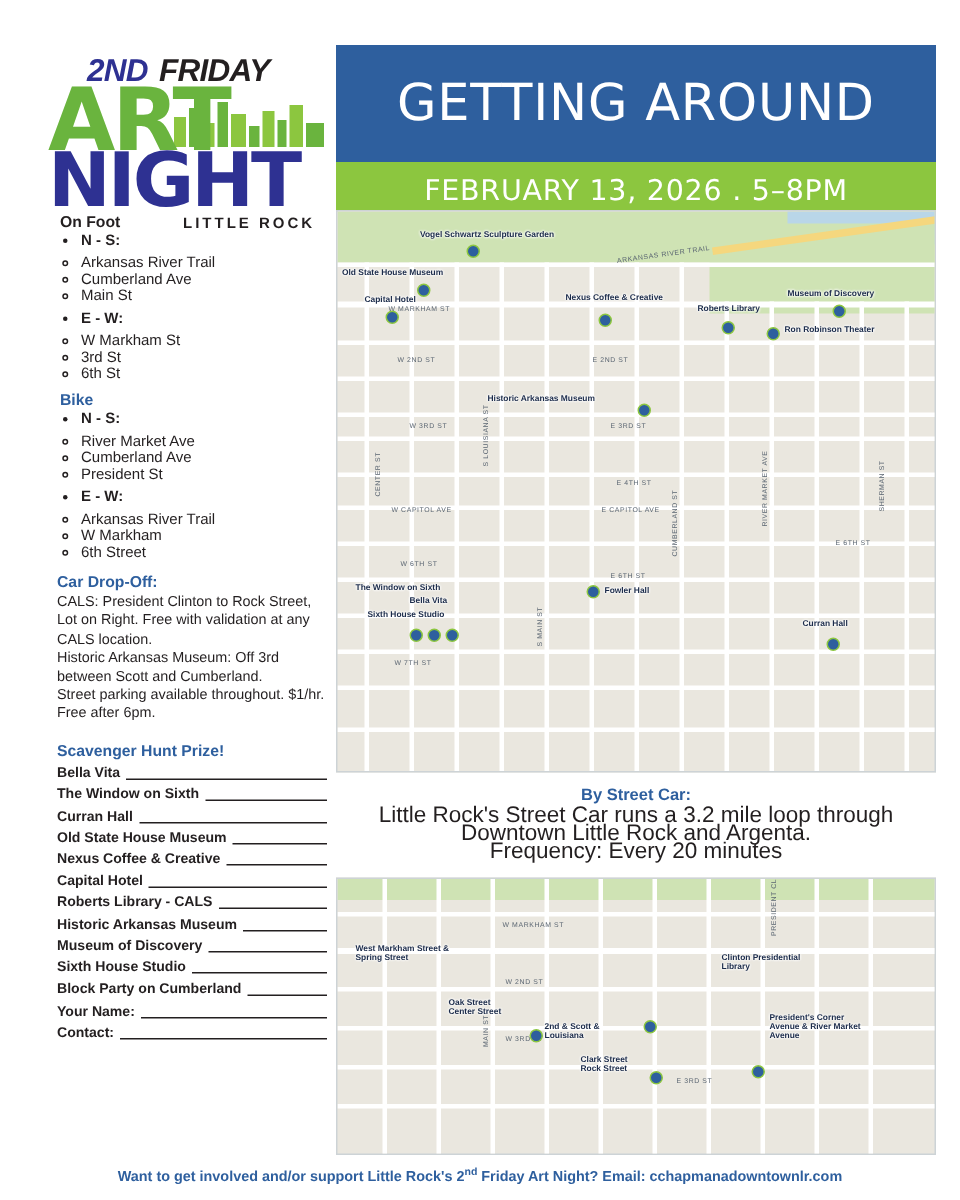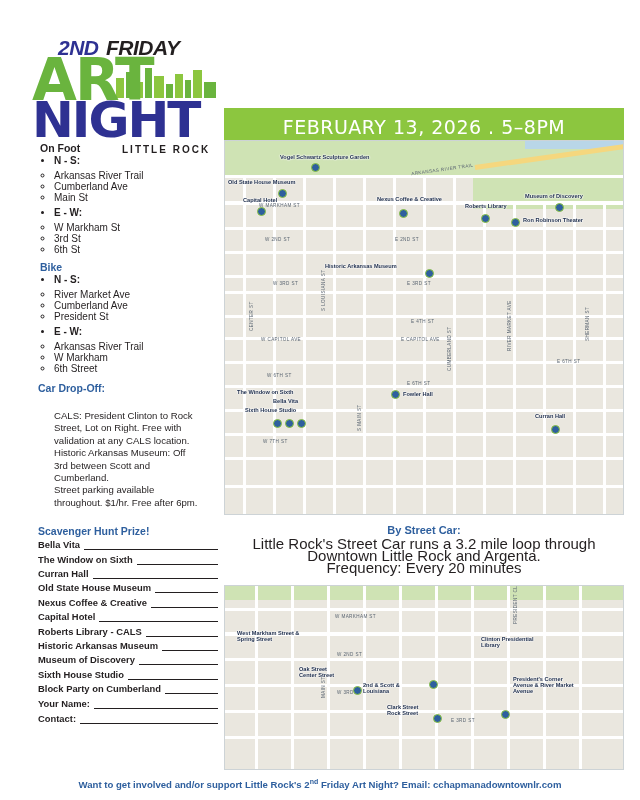--- a/index.html
+++ b/index.html
@@ -148,21 +148,21 @@
     font-size: 10px;
     font-weight: normal;
     margin: 0;
   }
   .grp { margin-bottom: 4px; }
 
   .block {
     margin-top: 8px;
   }
   .block p {
-    margin: 16px;
+    margin: 0;
     font-size: 9.6px;
     line-height: 12.4px;
   }
   .prize-note {
     font-size: 9.6px;
     line-height: 12.6px;
     margin: 2px 0 6px 0;
   }
   .sig-list { margin-top: 2px; }
   .sig-row {
@@ -286,20 +286,23 @@
         <rect x="79" y="6" width="9" height="28" fill="#8cc63f"></rect>
         <rect x="90" y="18" width="12" height="16" fill="#6ab43e"></rect>
       </svg>
       <div class="logo-2nd">2ND</div>
       <div class="logo-friday">FRIDAY</div>
       <div class="logo-art">ART</div>
       <div class="logo-night">NIGHT</div>
       <div class="logo-lr">LITTLE ROCK</div>
     </div>
 
+    <div class="title-bar">
+      <div class="t">GETTING AROUND</div>
+    </div>
     <div class="date-bar">
       <div class="d">FEBRUARY 13, 2026 . 5–8PM</div>
     </div>
   </div>
 
   <div class="left-col">
 
     <div class="subhead">On Foot</div>
     <div class="grp">
       <ul class="lvl1">
@@ -344,21 +347,21 @@
       </ul>
     </div>
 
     <div class="block">
       <h3 class="sec">Car Drop-Off:</h3>
       <p style="white-space:pre-line;">CALS: President Clinton to Rock Street, Lot on Right. Free with validation at any CALS location.
 Historic Arkansas Museum: Off 3rd between Scott and Cumberland.
 Street parking available throughout. $1/hr. Free after 6pm.</p>
     </div>
 
-    <div class="block" style="margin-top:0;">
+    <div class="block" style="margin-top:12px;">
       <h3 class="sec">Scavenger Hunt Prize!</h3>
 
       <div class="sig-list">
         <div class="sig-row">
             <span class="nm">Bella Vita</span>
             <span class="ln"></span>
           </div>
         <div class="sig-row">
             <span class="nm">The Window on Sixth</span>
             <span class="ln"></span>

